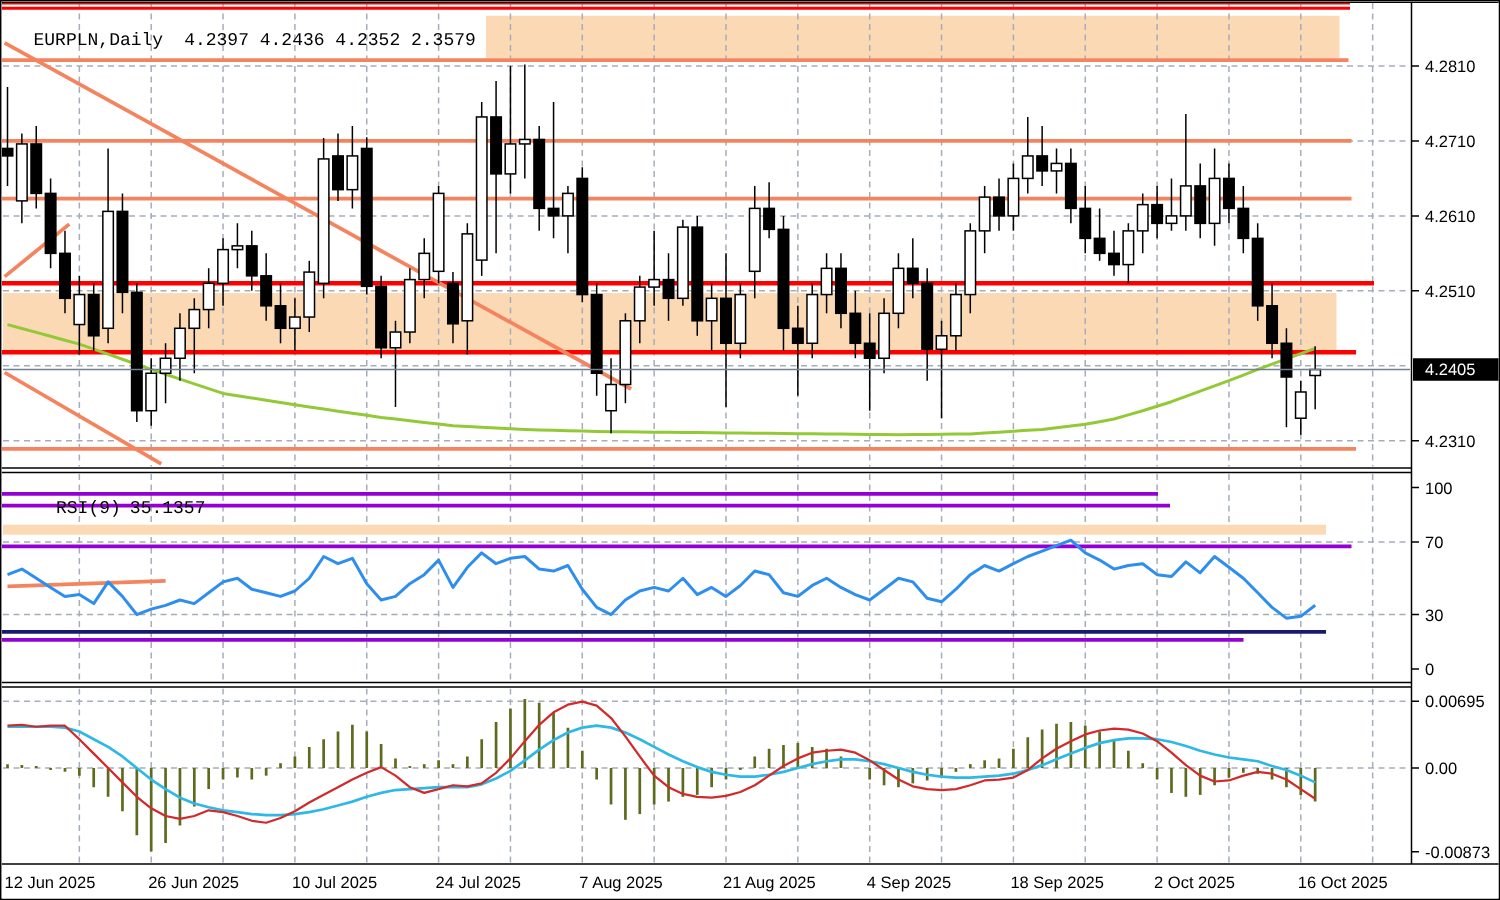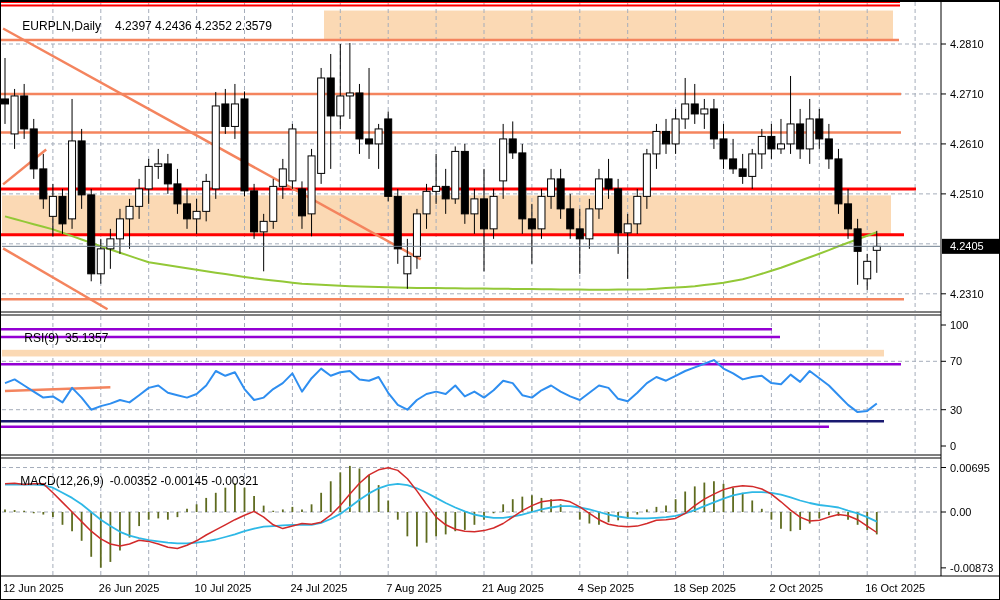--- a/index.html
+++ b/index.html
@@ -6,21 +6,21 @@
   .chart-window{
     position:relative;width:1000px;height:600px;background:#ffffff;
     font-family:"Liberation Sans",sans-serif;overflow:hidden;
     border:1px solid #000;box-sizing:border-box;
   }
   svg{position:absolute;left:0;top:0;}
   .panel-title{
     position:absolute;font-size:12px;color:#000;white-space:pre;
     letter-spacing:0;z-index:5;pointer-events:none;
   }
-  .panel-title span{margin-right:14px;}
+  .panel-title span{margin-right:14px;font-family:Liberation Mono, monospace;}
   .panel-title .val{margin-right:8px;}
   .hit{position:absolute;z-index:4;background:transparent;}
 </style>
 </head>
 <body>
 
 <div class="chart-window">
   <svg id="plot" width="1000" height="600">
       <rect x="0" y="0" width="1000" height="600" fill="#ffffff"></rect>
       <defs>
@@ -641,25 +641,22 @@
         <text x="576.8" y="591" fill="#000000" font-size="11" font-family="&quot;Liberation Sans&quot;,sans-serif">4 Sep 2025</text>
         <text x="672.6" y="591" fill="#000000" font-size="11" font-family="&quot;Liberation Sans&quot;,sans-serif">18 Sep 2025</text>
         <text x="768.4" y="591" fill="#000000" font-size="11" font-family="&quot;Liberation Sans&quot;,sans-serif">2 Oct 2025</text>
         <text x="864.2" y="591" fill="#000000" font-size="11" font-family="&quot;Liberation Sans&quot;,sans-serif">16 Oct 2025</text>
       </g>
     </svg>
 
   <div class="panel-title" style="left:8px;top:4px;">
     <span>EURPLN,Daily</span><span class="val">4.2397 4.2436 4.2352 2.3579</span>
   </div>
-  <div class="panel-title" style="left:10px;top:316px;">
+  <div class="panel-title" style="left:23px;top:316px;">
     <span style="margin-right:6px;">RSI(9)</span><span class="val">35.1357</span>
-  </div>
-  <div class="panel-title" style="left:6px;top:459px;">
-    <span style="margin-right:6px;">MACD(12,26,9)</span><span class="val">-0.00352 -0.00145 -0.00321</span>
   </div>
 
   <div class="hit" style="left:0;top:0;width:940px;height:311px;"></div>
   <div class="hit" style="left:0;top:311px;width:940px;height:3px;cursor:row-resize;"></div>
   <div class="hit" style="left:0;top:314px;width:940px;height:140px;"></div>
   <div class="hit" style="left:0;top:454px;width:940px;height:3px;cursor:row-resize;"></div>
   <div class="hit" style="left:0;top:457px;width:940px;height:118px;"></div>
   <div class="hit" style="left:940px;top:0;width:60px;height:575px;"></div>
   <div class="hit" style="left:0;top:575px;width:1000px;height:25px;"></div>
 </div>

